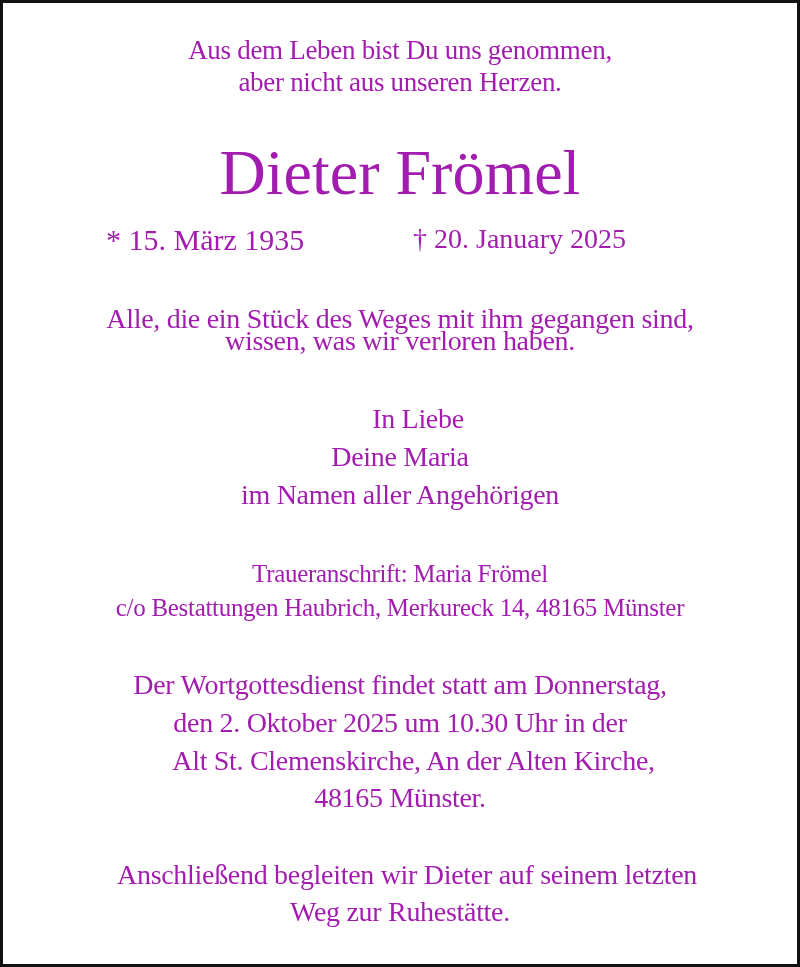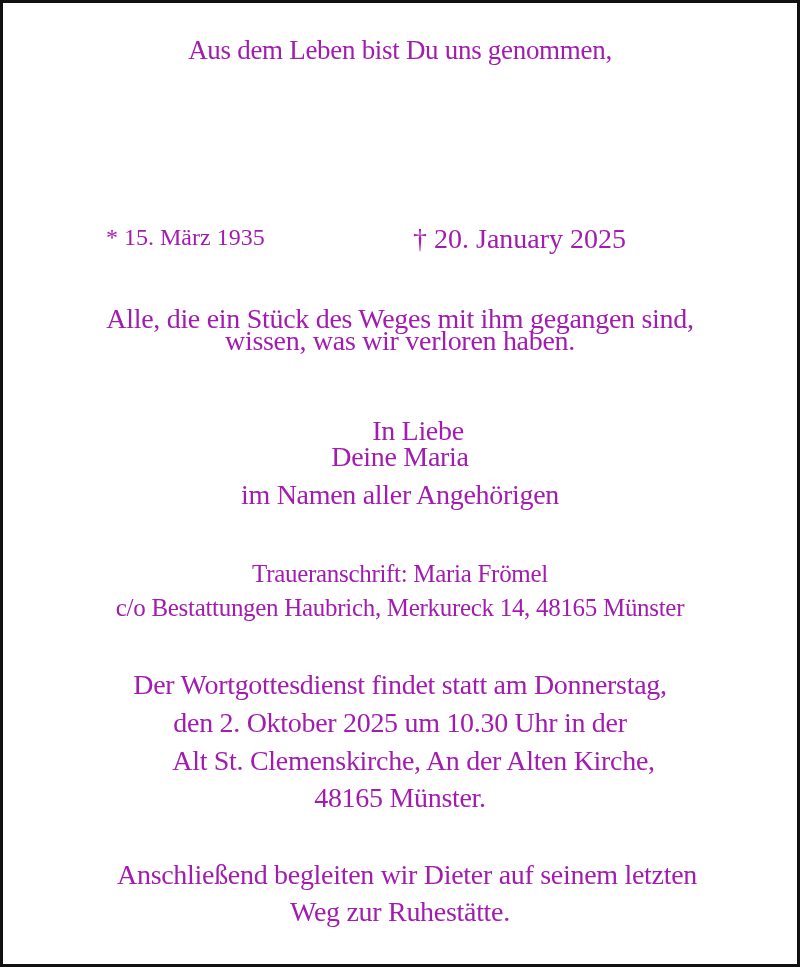--- a/index.html
+++ b/index.html
@@ -31,47 +31,49 @@
       line-height: 1;
       letter-spacing: -0.3px;
     }
     .motto { font-size: 27px; }
     .name { font-size: 64px; letter-spacing: 0px; }
     .date-born {
       position: absolute;
       left: 103px;
       white-space: nowrap;
       line-height: 1;
-      font-size: 24px;
+      font-size: 30px;
     }
     .date-died {
       position: absolute;
       left: 410px;
       white-space: nowrap;
       line-height: 1;
       font-size: 28px;
     }
     .body-text { font-size: 28px; }
     .address { font-size: 25px; }
   </style>
 </head>
 <body>
 
 <div class="frame">
 
   <div class="line motto" style="top:34px;">Aus dem Leben bist Du uns genommen,</div>
+  <div class="line motto" style="top:66px;">aber nicht aus unseren Herzen.</div>
 
+  <div class="line name" style="top:138px;">Dieter Frömel</div>
 
   <div class="date-born" style="top:222px;">* 15. März 1935</div>
   <div class="date-died" style="top:222px;">† 20. January 2025</div>
 
   <div class="line body-text" style="top:302px;">Alle, die ein Stück des Weges mit ihm gegangen sind,</div>
   <div class="line body-text" style="top:324px;">wissen, was wir verloren haben.</div>
 
-  <div class="line body-text" style="top:414px;padding-left:36px;">In Liebe</div>
+  <div class="line body-text" style="top:402px;padding-left:36px;">In Liebe</div>
   <div class="line body-text" style="top:440px;">Deine Maria</div>
   <div class="line body-text" style="top:478px;">im Namen aller Angehörigen</div>
 
   <div class="line address" style="top:558px;">Traueranschrift: Maria Frömel</div>
   <div class="line address" style="top:592px;">c/o Bestattungen Haubrich, Merkureck 14, 48165 Münster</div>
 
   <div class="line body-text" style="top:668px;">Der Wortgottesdienst findet statt am Donnerstag,</div>
   <div class="line body-text" style="top:706px;">den 2. Oktober 2025 um 10.30 Uhr in der</div>
   <div class="line body-text" style="top:744px;padding-left:27px;">Alt St. Clemenskirche, An der Alten Kirche,</div>
   <div class="line body-text" style="top:781px;">48165 Münster.</div>

